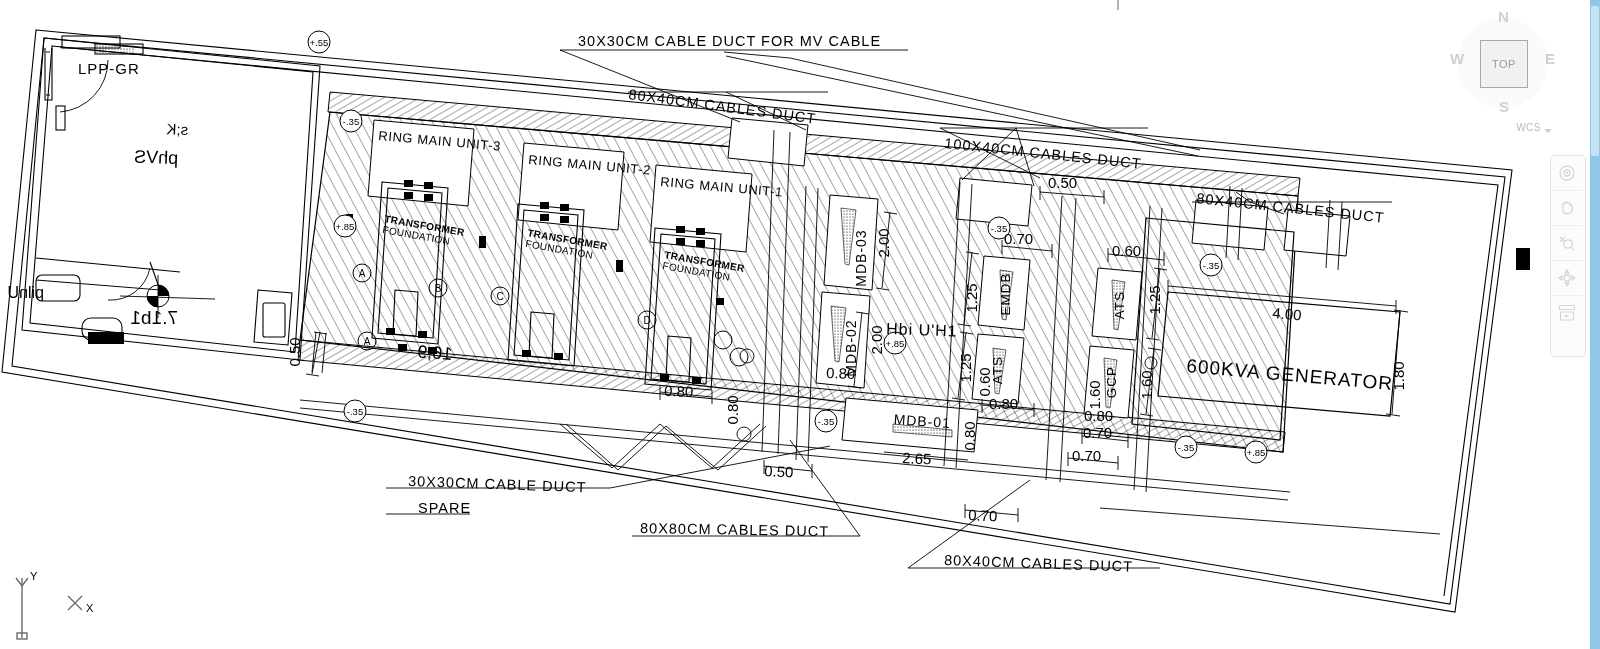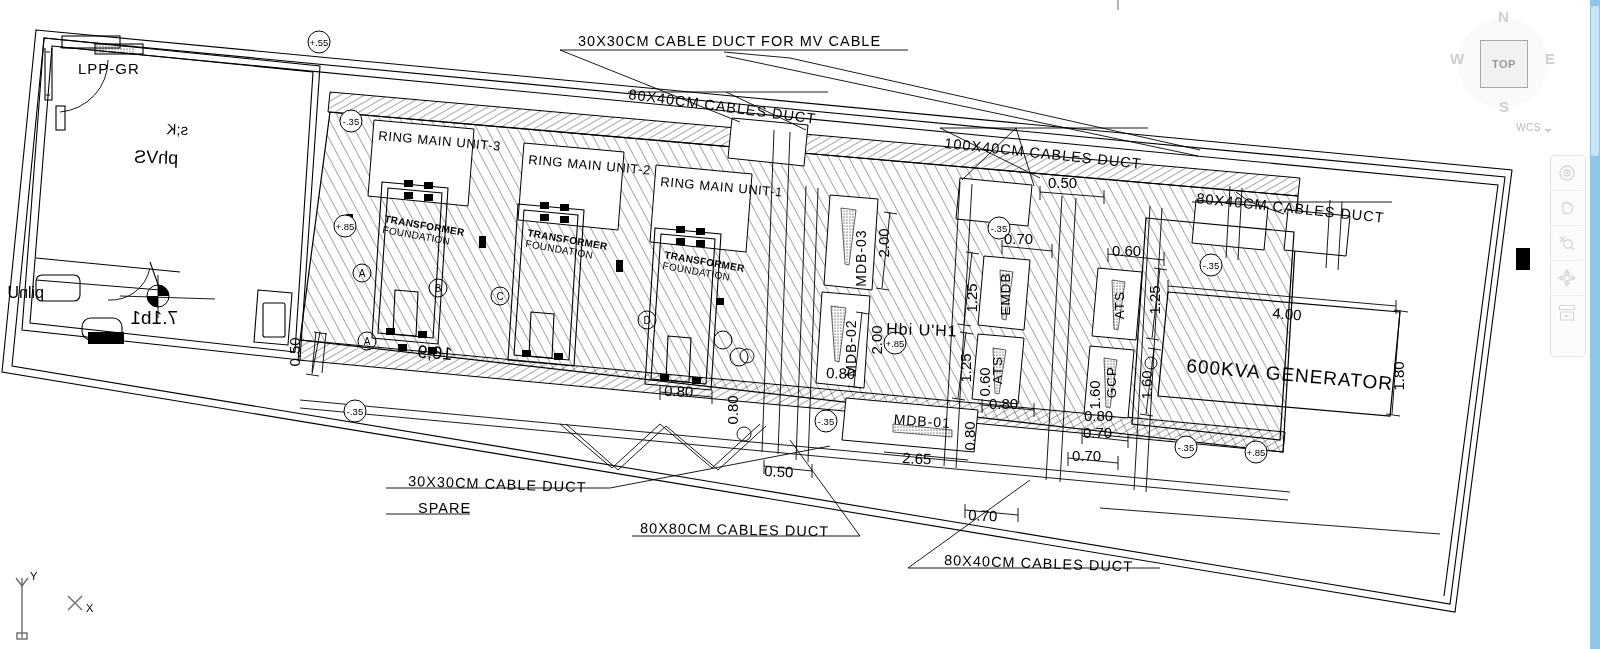--- a/index.html
+++ b/index.html
@@ -28,21 +28,21 @@
     pointer-events:none;
   }
   #viewcube .ring{
     position:absolute;left:10px;top:10px;width:90px;height:90px;
     border-radius:50%;background:#fafafa;
   }
   #viewcube .face{
     position:absolute;left:32px;top:32px;width:46px;height:46px;
     border:1px solid #a8a8a8;background:#f1f1f1;
     display:flex;align-items:center;justify-content:center;
-    font-size:11px;color:#9a9a9a;letter-spacing:.5px;font-weight:bold;
+    font-size:11px;color:#9a9a9a;letter-spacing:.5px;
   }
   #viewcube .dir{
     position:absolute;font-size:15px;color:#cfcfcf;font-weight:bold;
   }
   #viewcube .dir.n{left:50px;top:0px;}
   #viewcube .dir.s{left:51px;top:90px;}
   #viewcube .dir.w{left:2px;top:42px;}
   #viewcube .dir.e{left:97px;top:42px;}
   #wcs{
     position:absolute;right:48px;top:122px;

